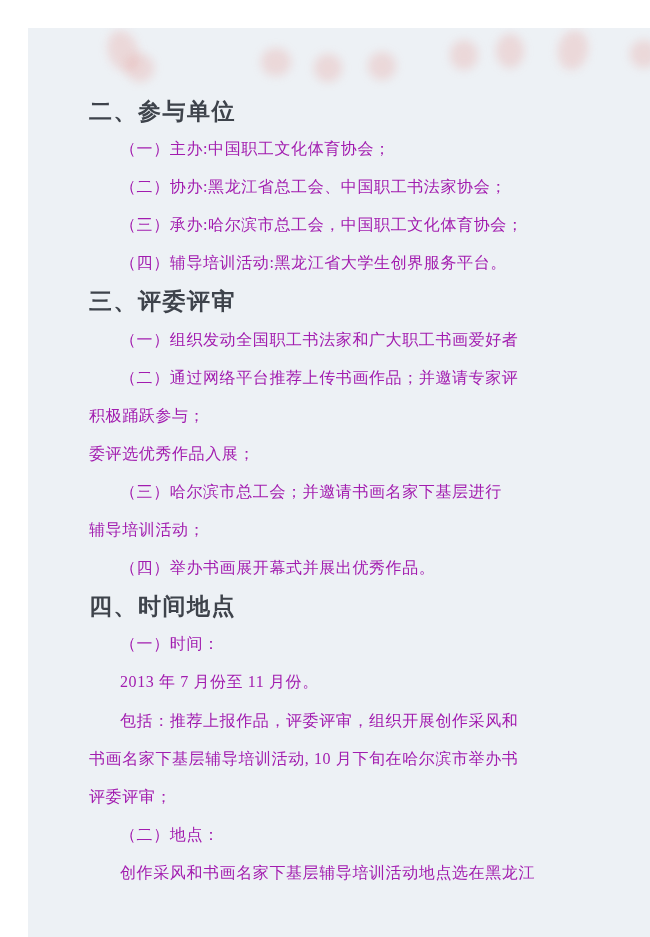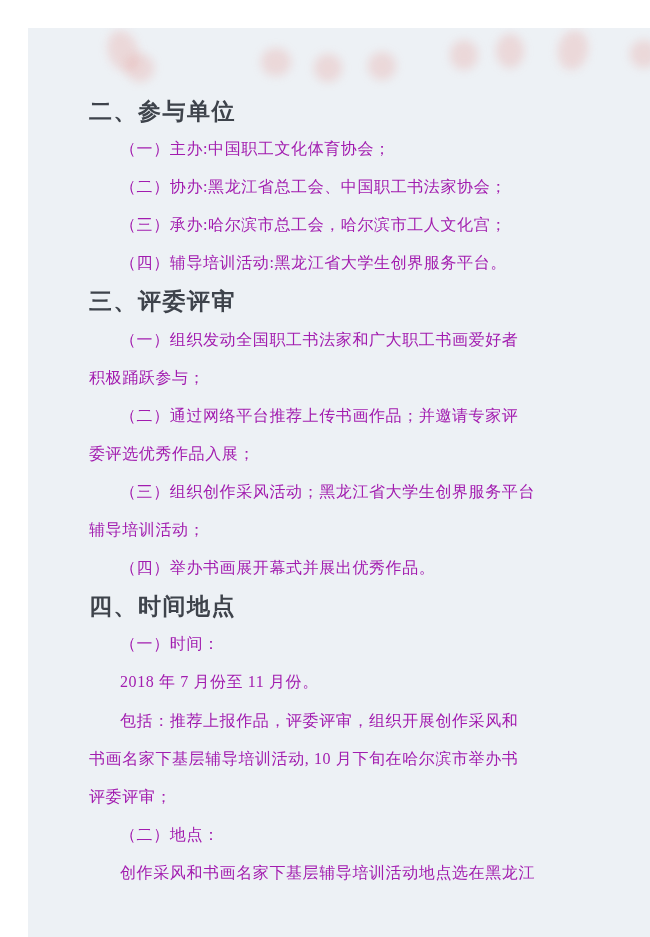--- a/index.html
+++ b/index.html
@@ -72,33 +72,33 @@
   <div class="artifact a5"></div>
   <div class="artifact a6"></div>
   <div class="artifact a7"></div>
   <div class="artifact a8"></div>
   <div class="artifact a9"></div>
 
   <div class="content">
     <div class="ln h">二、参与单位</div>
     <div class="ln ind">（一）主办:中国职工文化体育协会；</div>
     <div class="ln ind">（二）协办:黑龙江省总工会、中国职工书法家协会；</div>
-    <div class="ln ind">（三）承办:哈尔滨市总工会，哈尔滨市工人文化宫；</div>
+    <div class="ln ind">（三）承办:哈尔滨市总工会，中国职工文化体育协会；</div>
     <div class="ln ind">（四）辅导培训活动:黑龙江省大学生创界服务平台。</div>
     <div class="ln h">三、评委评审</div>
     <div class="ln ind">（一）组织发动全国职工书法家和广大职工书画爱好者</div>
+    <div class="ln ind">（二）通过网络平台推荐上传书画作品；并邀请专家评</div>
     <div class="ln">积极踊跃参与；</div>
-    <div class="ln ind">（二）通过网络平台推荐上传书画作品；并邀请专家评</div>
     <div class="ln">委评选优秀作品入展；</div>
-    <div class="ln ind">（三）组织创作采风活动；黑龙江省大学生创界服务平台</div>
+    <div class="ln ind">（三）哈尔滨市总工会；并邀请书画名家下基层进行</div>
     <div class="ln">辅导培训活动；</div>
     <div class="ln ind">（四）举办书画展开幕式并展出优秀作品。</div>
     <div class="ln h">四、时间地点</div>
     <div class="ln ind">（一）时间：</div>
-    <div class="ln ind">2018 年 7 月份至 11 月份。</div>
+    <div class="ln ind">2013 年 7 月份至 11 月份。</div>
     <div class="ln ind">包括：推荐上报作品，评委评审，组织开展创作采风和</div>
     <div class="ln">书画名家下基层辅导培训活动, 10 月下旬在哈尔滨市举办书</div>
     <div class="ln">评委评审；</div>
     <div class="ln ind">（二）地点：</div>
     <div class="ln ind">创作采风和书画名家下基层辅导培训活动地点选在黑龙江</div>
   </div>
 
   <div class="page-num">2</div>
 
 </div>

